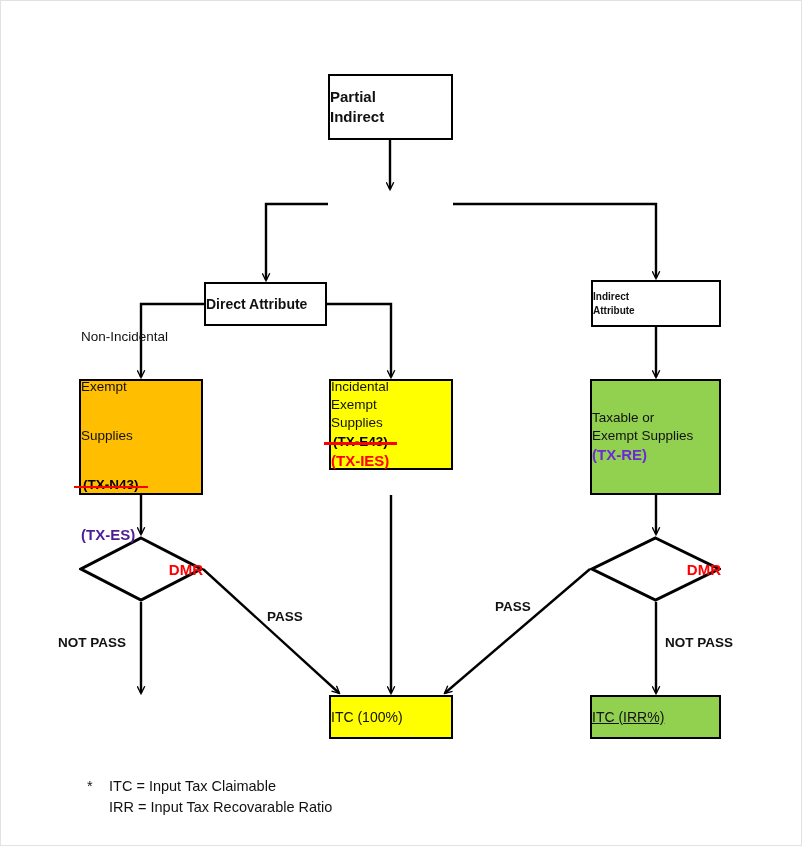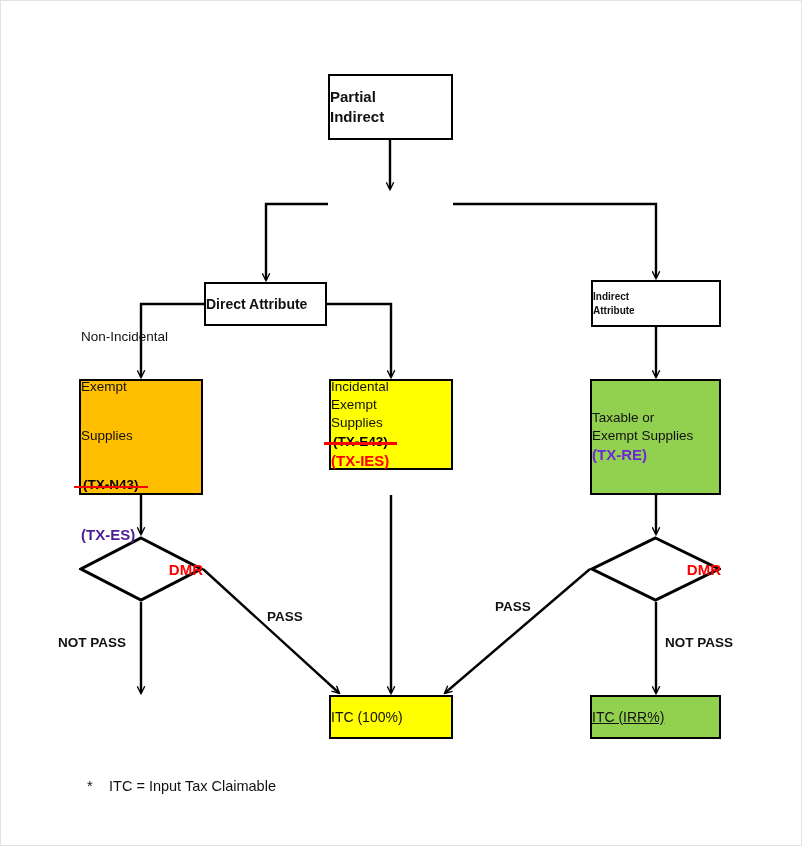--- a/index.html
+++ b/index.html
@@ -219,15 +219,19 @@
   <span class="edge-label" id="lbl-notpass-left">NOT PASS</span>
   <span class="edge-label" id="lbl-pass-left">PASS</span>
   <span class="edge-label" id="lbl-pass-right">PASS</span>
   <span class="edge-label" id="lbl-notpass-right">NOT PASS</span>
 
   <div id="legend">
     <div class="lrow">
       <span class="star">*</span>
       <span class="ltext">ITC = Input Tax Claimable</span>
     </div>
+    <div class="lrow">
+      <span class="star"></span>
+      <span class="ltext">IRR = Input Tax Recovarable Ratio</span>
+    </div>
   </div>
 
 </div>
 
 </body></html>

